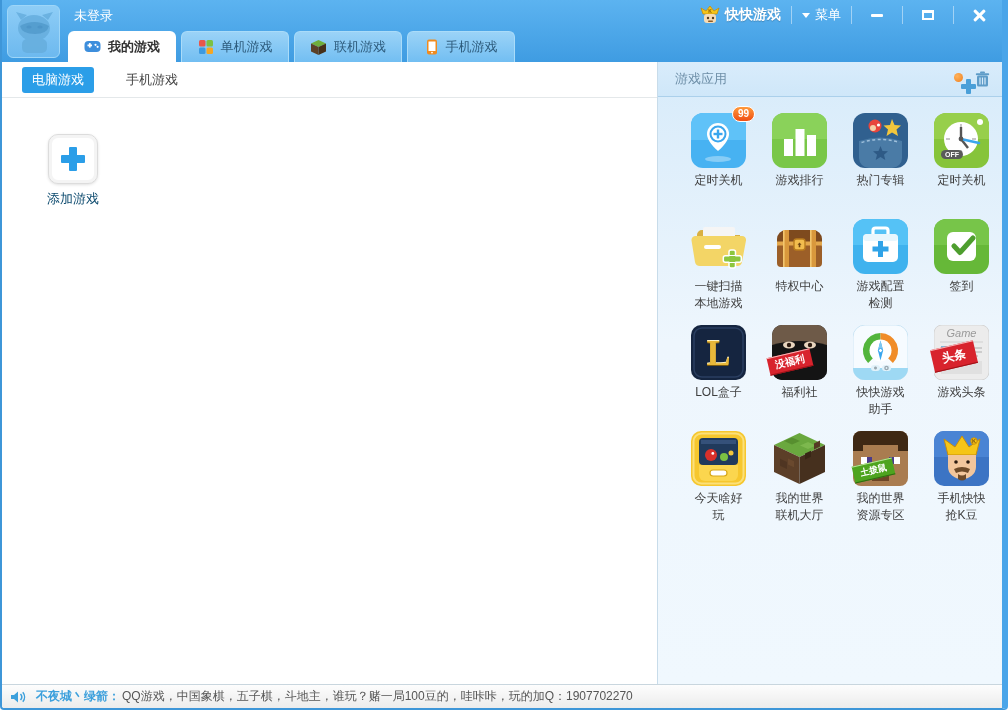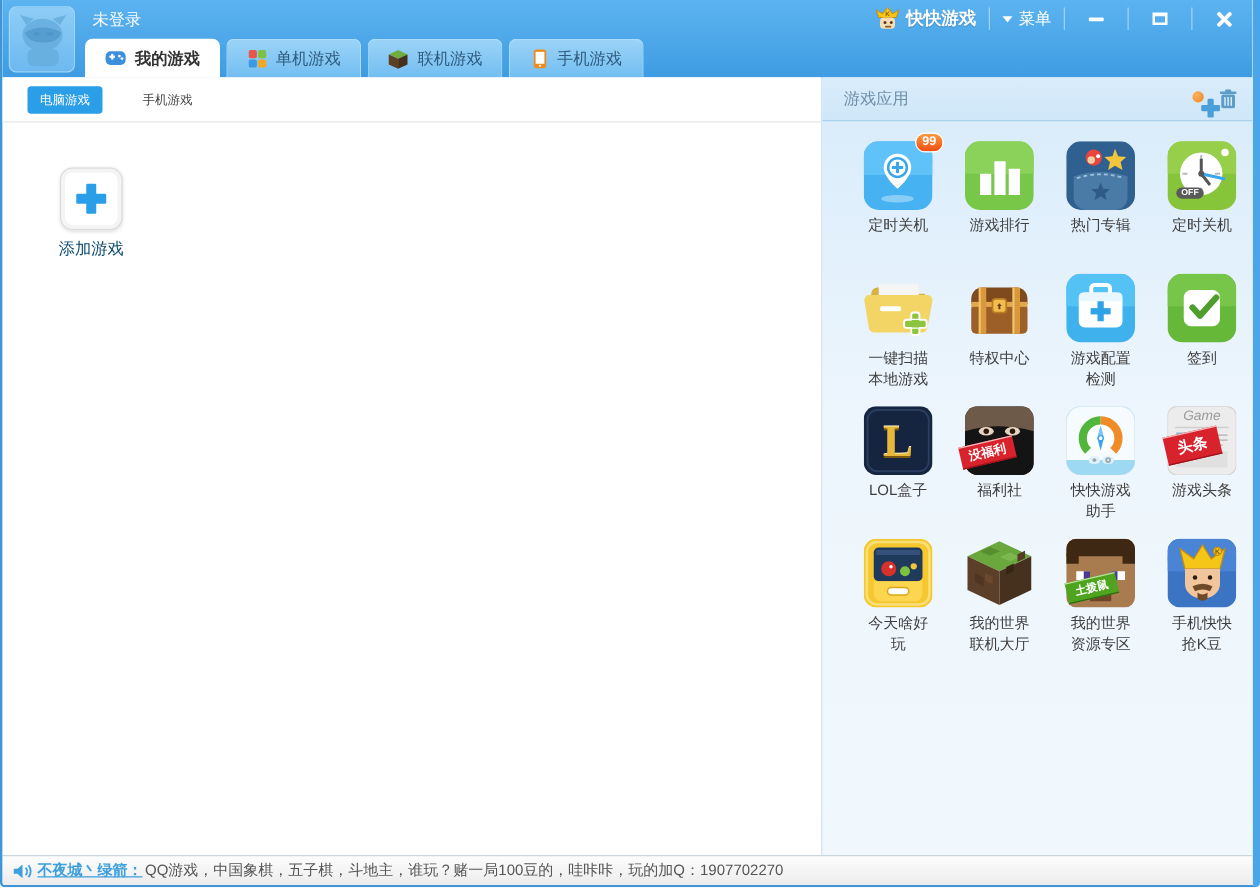--- a/index.html
+++ b/index.html
@@ -30,21 +30,21 @@
   .tab { width:108px; height:31px; display:flex; align-items:center; justify-content:center; gap:7px;
          font-size:13px; border-radius:6px 6px 0 0; cursor:pointer;
          background:linear-gradient(#9bd3f7,#72bef2); border:1px solid #aadcf9; border-bottom:none; color:#2e5c7d; }
   .tab.active { background:#fff; border:none; color:#333; font-weight:bold; height:31px; }
   .tab svg { display:block; }
 
   
   .main { position:absolute; left:0; top:62px; right:0; bottom:24px; display:flex; }
   .left-panel { width:658px; background:#fff; display:flex; flex-direction:column; }
   .subtab-bar { height:36px; background:#fff; border-bottom:1px solid #e4e8ea; display:flex; align-items:center; padding-left:20px; gap:22px; flex:none;}
-  .subtab { font-size:10px; color:#444; padding:4px 10px; cursor:pointer; }
+  .subtab { font-size:13px; color:#444; padding:4px 10px; cursor:pointer; }
   .subtab.active { background:#2b9ee8; color:#fff; border-radius:3px; padding:4px 10px; }
   .left-content { flex:1; position:relative; }
   .add-game { position:absolute; left:42px; top:36px; width:58px; text-align:center; cursor:pointer; }
   .add-game-btn { width:50px; height:50px; margin:0 auto; background:#fff; border:1px solid #dcdcdc; border-radius:10px;
                   box-shadow:0 1px 3px rgba(0,0,0,.12), inset 0 0 0 3px #f4f4f4; display:flex; align-items:center; justify-content:center; }
   .plus-cross { position:relative; width:24px; height:24px; }
   .plus-cross:before,.plus-cross:after { content:""; position:absolute; background:#2b9ee8; border-radius:1px; }
   .plus-cross:before { left:8px; top:0; width:8px; height:24px; }
   .plus-cross:after { left:0; top:8px; width:24px; height:8px; }
   .add-game-label { margin-top:6px; font-size:13px; color:#0c4a6e; white-space:nowrap; }
@@ -77,21 +77,21 @@
   .game-top { position:absolute; top:2px; left:0; right:0; text-align:center; color:#9a9a9a; font-weight:normal; font-size:11px; font-style:italic;}
   .off-tag { position:absolute; left:7px; bottom:9px; background:#5a5a5a; color:#fff; font-size:7px; font-weight:bold;
              padding:1px 4px; border-radius:6px; }
   .lol-letter { position:absolute; inset:0; display:flex; align-items:center; justify-content:center;
                 font-family:"Liberation Serif","DejaVu Serif",serif; font-size:36px; font-weight:bold; color:#e8b83a;
                 text-shadow:0 1px 0 #7a5a10, 0 -1px 0 #fff3c0; }
 
   
   .statusbar { position:absolute; left:0; right:0; bottom:0; height:24px; background:linear-gradient(#fdfdfd,#ececec);
                border-top:1px solid #c9d6de; display:flex; align-items:center; padding:0 8px; font-size:12px; }
-  .status-nick { color:#3da0dc; font-weight:bold; margin:0 2px 0 4px; white-space:nowrap;text-decoration:underline;}
+  .status-nick { color:#3da0dc; font-weight:bold; margin:0 2px 0 10px; white-space:nowrap;}
   .status-msg { color:#555; white-space:nowrap; overflow:hidden; }
 </style>
 </head>
 <body>
 
 <div class="window">
 
   <div class="topbar">
     <div class="avatar-box">
       <svg width="53" height="53" viewBox="0 0 53 53">

